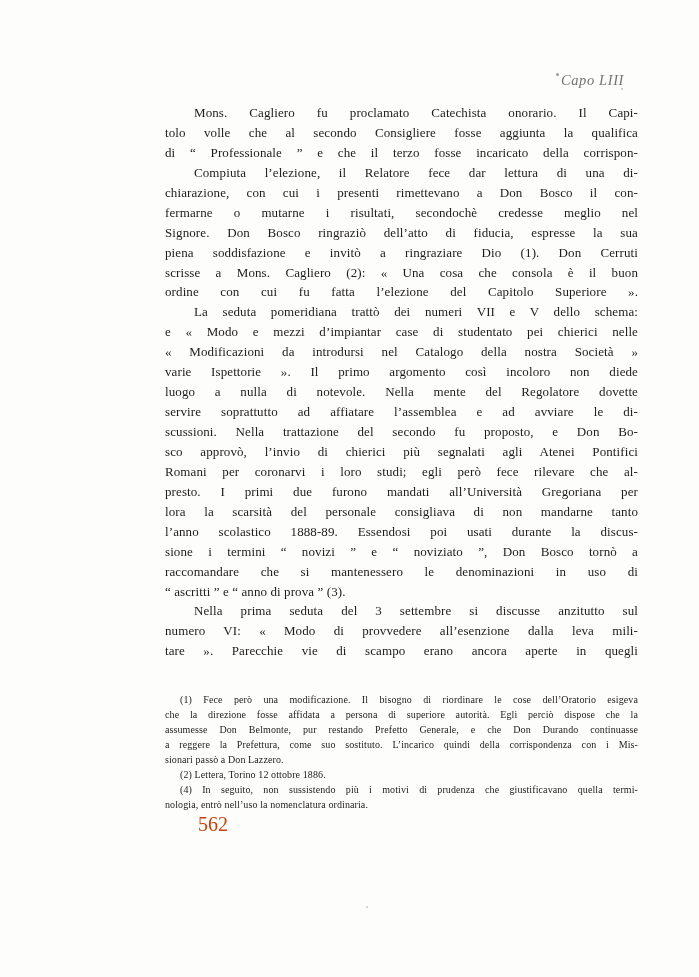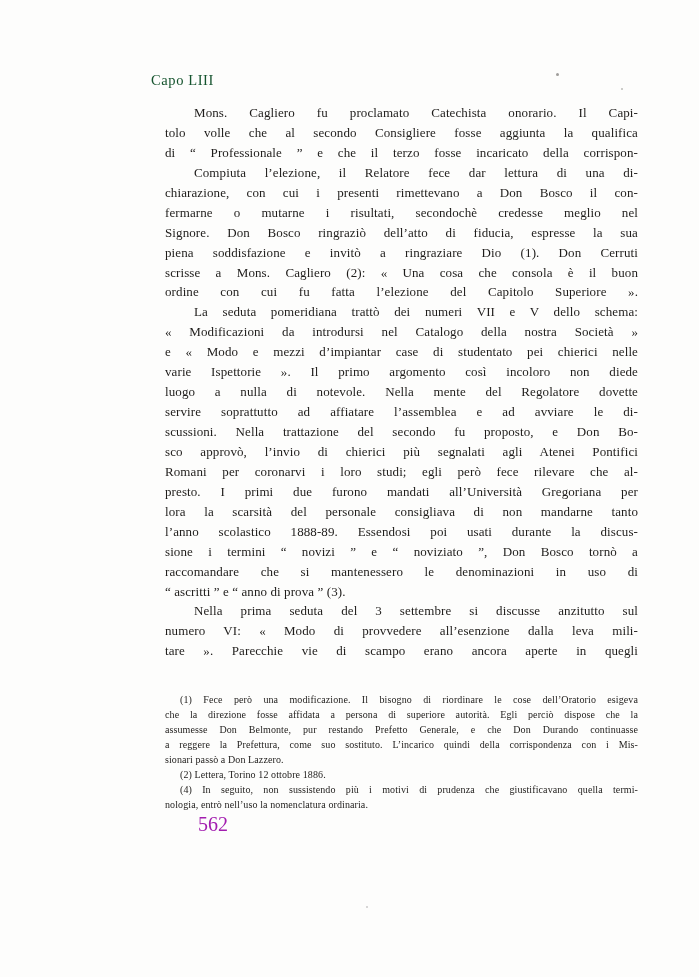--- a/index.html
+++ b/index.html
@@ -14,25 +14,26 @@
     background: #fdfdfc;
     color: #1e1c1a;
     font-family: "Liberation Serif", serif;
     overflow: hidden;
   }
   .chapter-header {
     position: absolute;
     top: 72px;
     left: 165px;
     width: 473px;
-    text-align: left;
+    text-align: right;
     transform: translateX(-14px);
+    font-style: italic;
     font-size: 14.5px;
     letter-spacing: 0.6px;
-    color: #14532d;
+    color: #737373;
   }
   .body-block {
     position: absolute;
     top: 103px;
     left: 165px;
     width: 473px;
     font-size: 13px;
   }
   .bline {
     line-height: 19.95px;
@@ -68,21 +69,21 @@
   }
   .fline.ind {
     text-indent: 15px;
   }
   .page-number {
     position: absolute;
     top: 813px;
     left: 198px;
     font-size: 20px;
     font-variant-numeric: oldstyle-nums;
-    color: #a21caf;
+    color: #c2410c;
   }
   .speck {
     position: absolute;
     border-radius: 50%;
     background: #6d6a66;
   }
   .speck.s1 { left: 556px; top: 73px;  width: 3px; height: 3px; opacity: .65; }
   .speck.s2 { left: 621px; top: 88px;  width: 2px; height: 2px; opacity: .45; }
   .speck.s3 { left: 366px; top: 906px; width: 2px; height: 2px; opacity: .35; }
 </style>
@@ -101,22 +102,22 @@
 
     <div class="bline ind">Compiuta l’elezione, il Relatore fece dar lettura di una di-</div>
     <div class="bline">chiarazione, con cui i presenti rimettevano a Don Bosco il con-</div>
     <div class="bline">fermarne o mutarne i risultati, secondochè credesse meglio nel</div>
     <div class="bline">Signore. Don Bosco ringraziò dell’atto di fiducia, espresse la sua</div>
     <div class="bline">piena soddisfazione e invitò a ringraziare Dio (1). Don Cerruti</div>
     <div class="bline">scrisse a Mons. Cagliero (2): « Una cosa che consola è il buon</div>
     <div class="bline">ordine con cui fu fatta l’elezione del Capitolo Superiore ».</div>
 
     <div class="bline ind">La seduta pomeridiana trattò dei numeri VII e V dello schema:</div>
+    <div class="bline">e « Modo e mezzi d’impiantar case di studentato pei chierici nelle</div>
     <div class="bline">« Modificazioni da introdursi nel Catalogo della nostra Società »</div>
-    <div class="bline">e « Modo e mezzi d’impiantar case di studentato pei chierici nelle</div>
     <div class="bline">varie Ispettorie ». Il primo argomento così incoloro non diede</div>
     <div class="bline">luogo a nulla di notevole. Nella mente del Regolatore dovette</div>
     <div class="bline">servire soprattutto ad affiatare l’assemblea e ad avviare le di-</div>
     <div class="bline">scussioni. Nella trattazione del secondo fu proposto, e Don Bo-</div>
     <div class="bline">sco approvò, l’invio di chierici più segnalati agli Atenei Pontifici</div>
     <div class="bline">Romani per coronarvi i loro studi; egli però fece rilevare che al-</div>
     <div class="bline">presto. I primi due furono mandati all’Università Gregoriana per</div>
     <div class="bline">lora la scarsità del personale consigliava di non mandarne tanto</div>
     <div class="bline">l’anno scolastico 1888-89. Essendosi poi usati durante la discus-</div>
     <div class="bline">sione i termini “ novizi ” e “ noviziato ”, Don Bosco tornò a</div>

